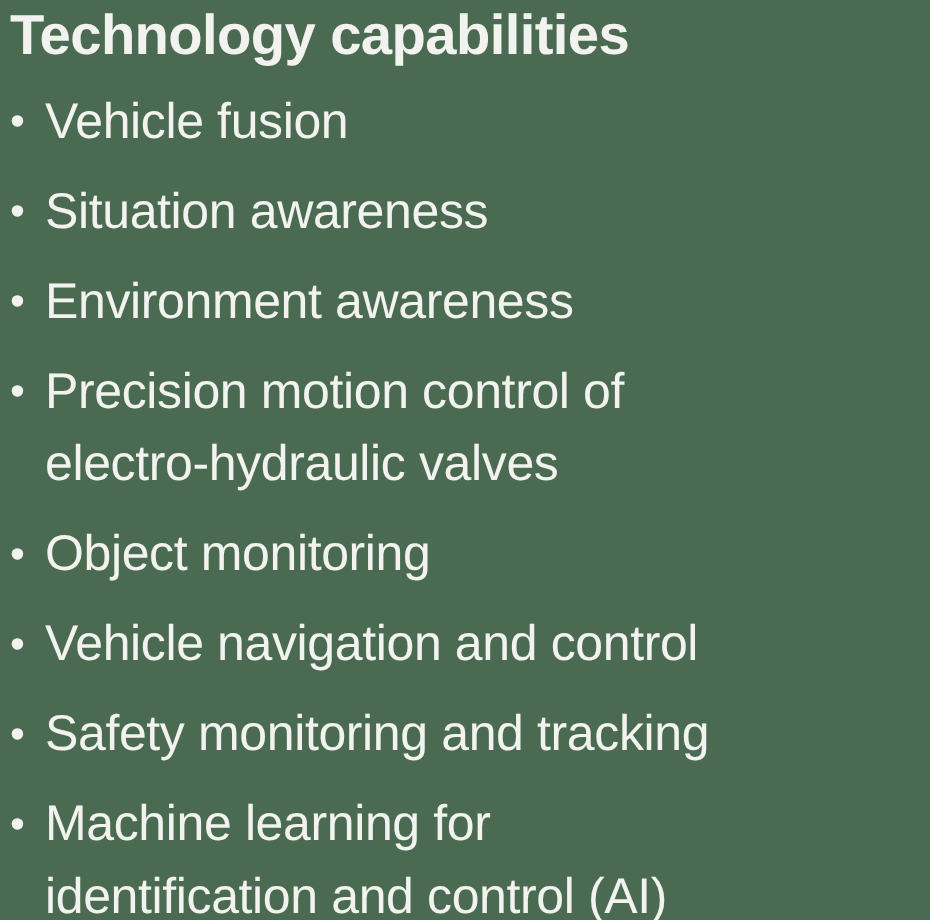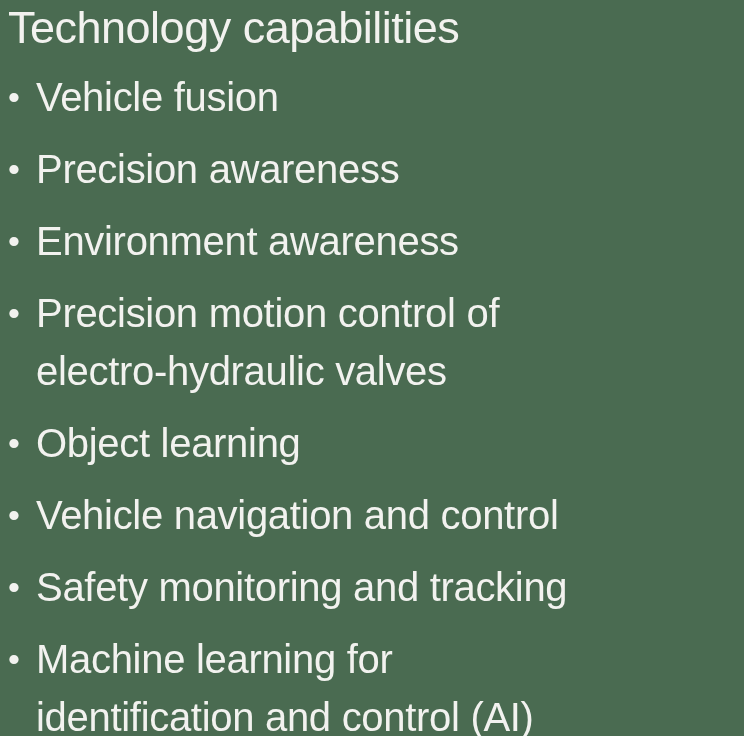--- a/index.html
+++ b/index.html
@@ -16,21 +16,21 @@
   .slide {
     width: 744px;
     height: 736px;
     box-sizing: border-box;
     padding: 0px 8px 0 8px;
     position: relative;
   }
   .slide-title {
     color: #f2f2ef;
     font-size: 45px;
-    font-weight: normal;
+    font-weight: bold;
     line-height: 52px;
     letter-spacing: -0.5px;
     margin: 0;
     padding-top: 2px;
   }
   .bullet-list {
     list-style: none;
     margin: 0;
     padding: 0;
   }
@@ -64,37 +64,37 @@
 
   <ul class="bullet-list">
 
     <li class="bullet-item">
       <span class="bullet-dot">•</span>
       <span class="bullet-text">Vehicle fusion</span>
     </li>
 
     <li class="bullet-item">
       <span class="bullet-dot">•</span>
-      <span class="bullet-text">Precision awareness</span>
+      <span class="bullet-text">Situation awareness</span>
     </li>
 
     <li class="bullet-item">
       <span class="bullet-dot">•</span>
       <span class="bullet-text">Environment awareness</span>
     </li>
 
     <li class="bullet-item">
       <span class="bullet-dot">•</span>
       <span class="bullet-text">Precision motion control of
 electro-hydraulic valves</span>
     </li>
 
     <li class="bullet-item">
       <span class="bullet-dot">•</span>
-      <span class="bullet-text">Object learning</span>
+      <span class="bullet-text">Object monitoring</span>
     </li>
 
     <li class="bullet-item">
       <span class="bullet-dot">•</span>
       <span class="bullet-text">Vehicle navigation and control</span>
     </li>
 
     <li class="bullet-item">
       <span class="bullet-dot">•</span>
       <span class="bullet-text">Safety monitoring and tracking</span>

